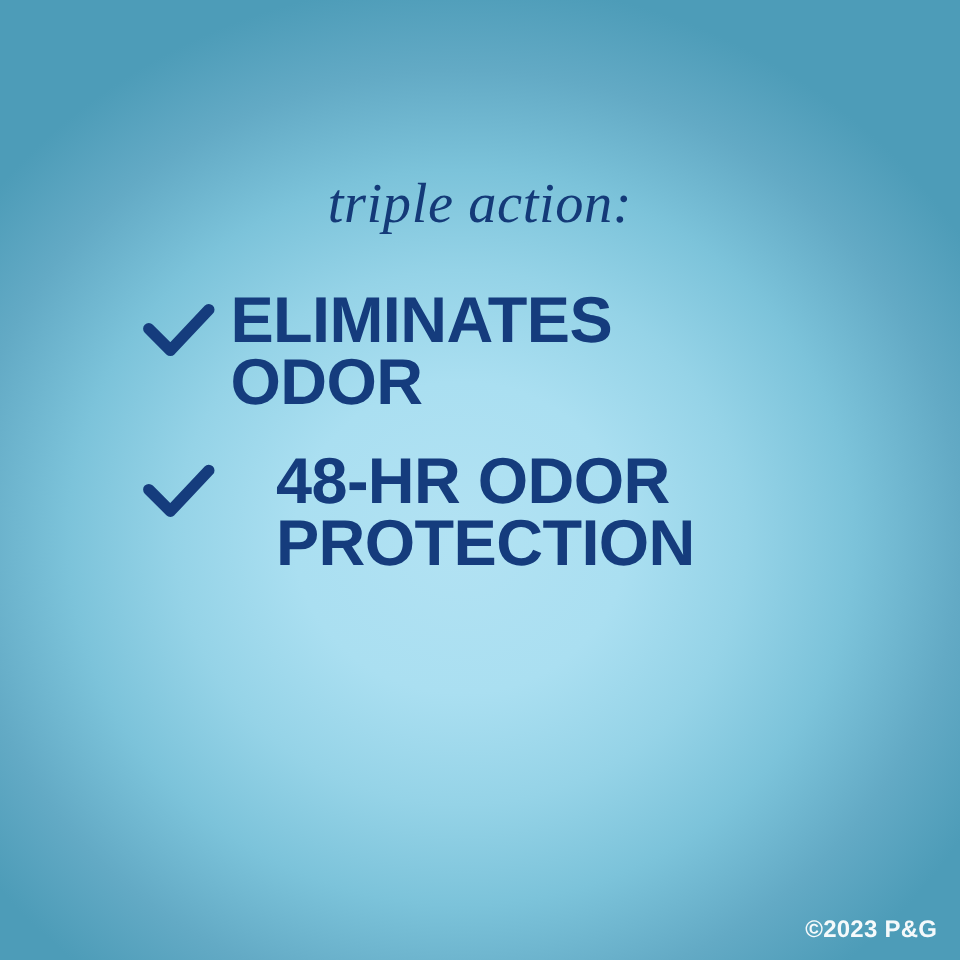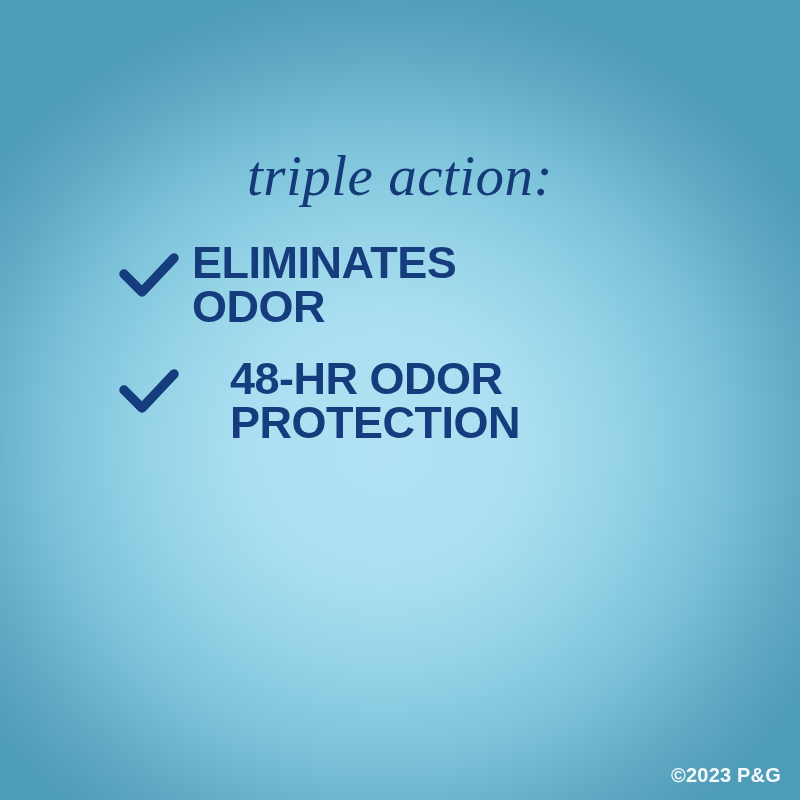--- a/index.html
+++ b/index.html
@@ -29,21 +29,21 @@
   
   .headline {
     position: absolute;
     left: 0;
     right: 0;
     top: 146px;
     text-align: center;
     font-family: "Liberation Serif", "DejaVu Serif", serif;
     font-style: italic;
     font-weight: 400;
-    font-size: 57px;
+    font-size: 47px;
     line-height: 1.05;
     letter-spacing: 0.5px;
     color: #143a78;
     white-space: nowrap;
   }
 
   
   .benefit-list {
     position: absolute;
     left: 118px;
@@ -62,21 +62,21 @@
     flex: 0 0 auto;
     width: 62px;
     height: 68px;
     display: block;
     margin-right: 12px;
   }
 
   .benefit-label {
     font-family: "Liberation Sans", sans-serif;
     font-weight: bold;
-    font-size: 45px;
+    font-size: 54px;
     line-height: 0.97;
     letter-spacing: -0.5px;
     color: #153c7d;
     text-transform: uppercase;
     padding-top: 1px;
     white-space: pre-line;
   }
 
   
   .copyright {

